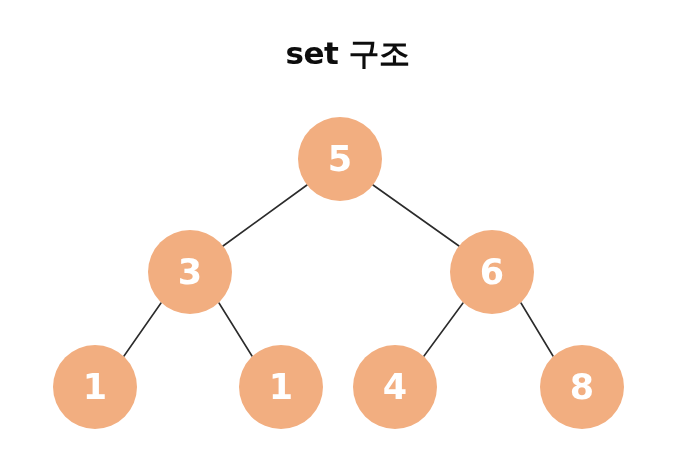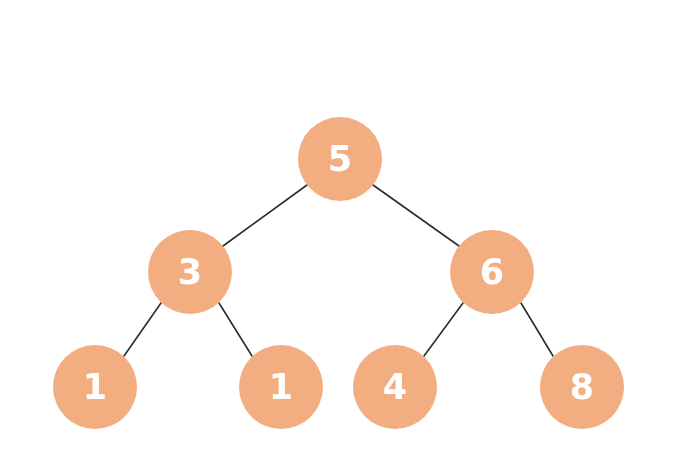--- a/index.html
+++ b/index.html
@@ -64,20 +64,21 @@
     line-height: 1;
     user-select: none;
     font-family: "DejaVu Sans", "Liberation Sans", sans-serif;
   }
 </style>
 </head>
 <body>
 
 <div id="diagram-root">
 
+  <div id="diagram-title">set 구조</div>
 
   <svg id="tree-canvas" viewBox="0 0 695 461" xmlns="http://www.w3.org/2000/svg" aria-hidden="true">
     <g id="edge-group">
         <line x1="307" y1="185" x2="223" y2="246" stroke="#2b2b2b" stroke-width="1.6" stroke-linecap="round"></line>
         <line x1="373" y1="185" x2="459" y2="246" stroke="#2b2b2b" stroke-width="1.6" stroke-linecap="round"></line>
         <line x1="161" y1="303" x2="124" y2="356" stroke="#2b2b2b" stroke-width="1.6" stroke-linecap="round"></line>
         <line x1="219" y1="303" x2="252" y2="356" stroke="#2b2b2b" stroke-width="1.6" stroke-linecap="round"></line>
         <line x1="463" y1="303" x2="424" y2="356" stroke="#2b2b2b" stroke-width="1.6" stroke-linecap="round"></line>
         <line x1="521" y1="303" x2="553" y2="356" stroke="#2b2b2b" stroke-width="1.6" stroke-linecap="round"></line>
       </g>

